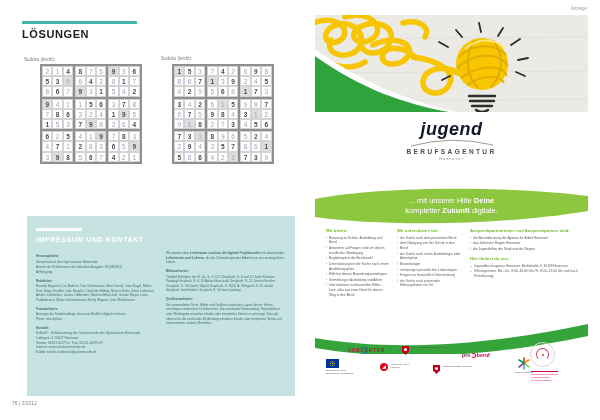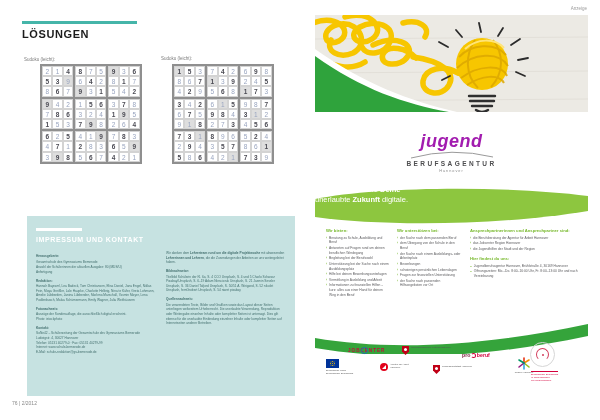--- a/index.html
+++ b/index.html
@@ -30,27 +30,27 @@
   .imp-col{width:50%;font-size:3.2px;line-height:1.45;color:#44706f;}
   .isec-h{font-weight:bold;margin-top:4px;}
   .isec-b{white-space:pre-line;margin-top:1px;}
   .isec-b.intro b{font-weight:bold;}
   .page-footer{position:absolute;left:12px;top:400px;font-size:5px;color:#8a8a8a;}
 
   
   .ad-label{position:absolute;right:13px;top:6px;font-size:4.5px;color:#9b9b9b;}
   .photo{position:absolute;left:315px;top:15px;width:273px;height:97px;background:#eceae4;overflow:hidden;}
   .brand{position:absolute;left:315px;top:120px;width:273px;text-align:center;}
-  .brand-word{font-size:18px;font-weight:bold;font-style:italic;color:#a21caf;letter-spacing:.5px;line-height:1;margin-top:12px;}
+  .brand-word{font-size:18px;font-weight:bold;font-style:italic;color:#0f172a;letter-spacing:.5px;line-height:1;}
   .brand-arc{display:block;margin:1px auto 0 auto;}
   .brand-agency{font-size:6.5px;letter-spacing:2.4px;color:#4e4e50;font-weight:bold;margin-top:1px;}
   .brand-city{font-size:3.8px;letter-spacing:1px;color:#8c8c8c;margin-top:2px;}
 
   .banner{position:absolute;left:315px;top:184px;width:273px;height:40px;}
-  .banner-text{position:absolute;left:0;top:1px;width:100%;color:#ffffff;
+  .banner-text{position:absolute;left:0;top:12px;width:100%;text-align:center;color:#ffffff;
                font-size:7.5px;line-height:1.3;}
   .banner-text b{font-weight:bold;}
 
   .cols{position:absolute;left:326px;top:228px;width:260px;height:92px;display:flex;gap:7px;overflow:hidden;}
   .col{font-size:3.3px;line-height:1.4;color:#5b5b5e;}
   .c1{width:64px;} .c2{width:66px;} .c3{width:116px;}
   .col-h{color:#76b82a;font-weight:bold;font-size:4.2px;margin-bottom:2px;}
   .col-h.second{margin-top:4px;}
   .bitem{display:flex;margin-bottom:1px;}
   .bul{color:#76b82a;font-weight:bold;margin-right:2px;flex:0 0 auto;}
@@ -406,21 +406,21 @@
     <div class="brand-agency">BERUFSAGENTUR</div>
     <div class="brand-city">Hannover</div>
   </div>
 
   <div class="banner">
     <svg width="273" height="40" viewBox="0 0 273 40">
       <path d="M0,15 C60,3 185,1 273,12 L273,27 C190,41 70,43 0,33 Z" fill="#8dc63f"></path>
     </svg>
     <div class="banner-text">
       <div><span>... mit unserer Hilfe </span><b>Deine</b></div>
-      <div><span>unerlaubte </span><b>Zukunft</b><span> digitale.</span></div>
+      <div><span>kompletter </span><b>Zukunft</b><span> digitale.</span></div>
     </div>
   </div>
 
   <div class="cols">
     <div class="col c1">
       <div class="col-h">Wir bieten:</div>
       <div>
           <div class="bitem">
             <span class="bul">›</span>
             <span>Beratung zu Schule, Ausbildung und Beruf</span>

